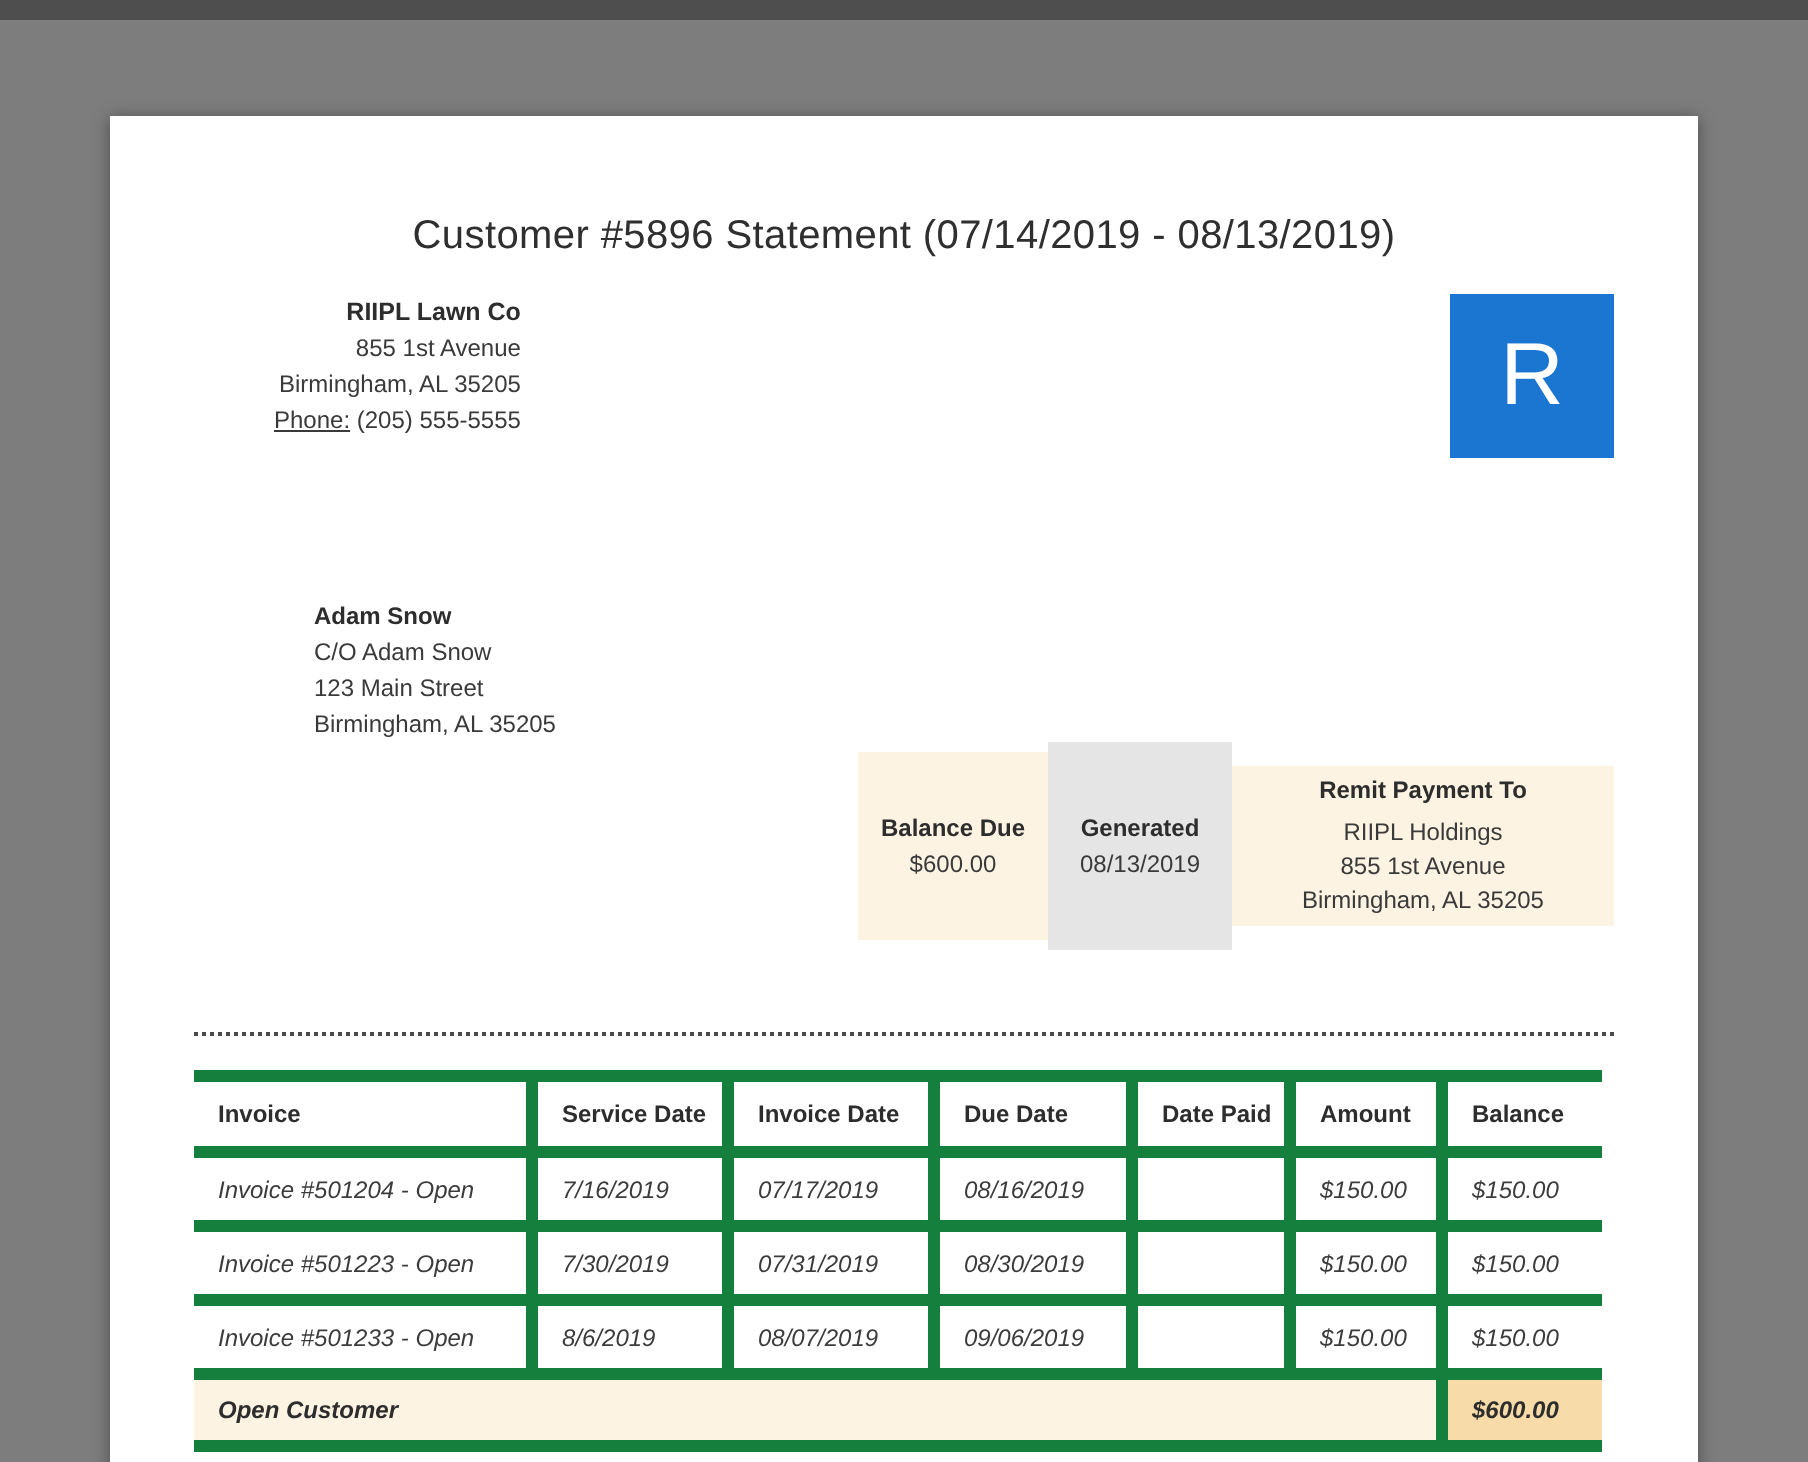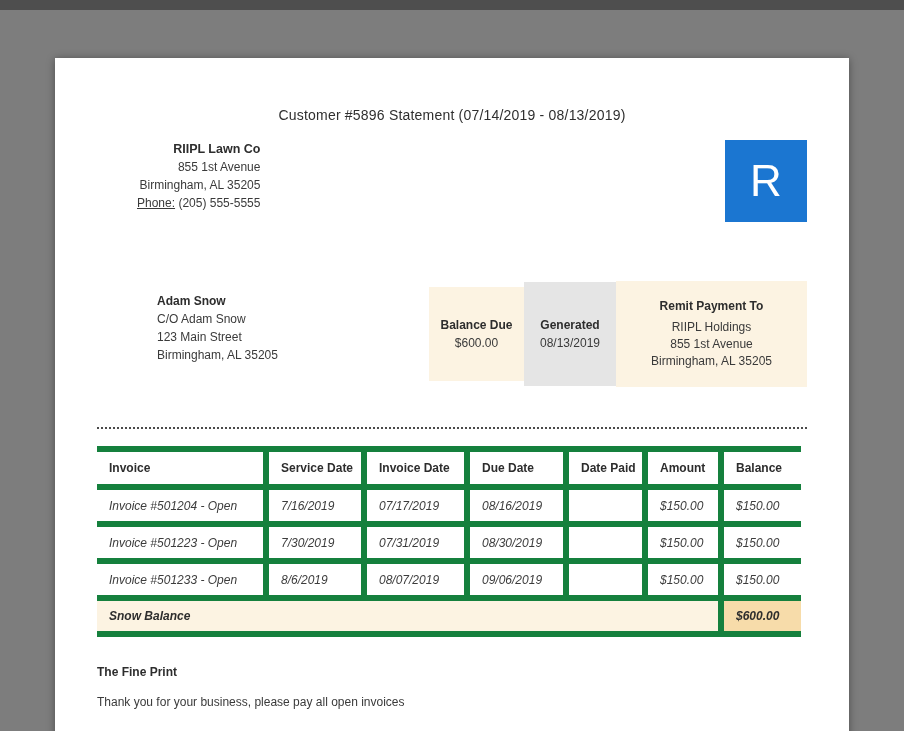--- a/index.html
+++ b/index.html
@@ -15,48 +15,48 @@
   }
   .page {
     position:absolute; left:55px; top:58px; width:794px; height:1060px;
     background:#ffffff;
     box-shadow:0 1px 8px rgba(0,0,0,.38);
     padding:0 42px;
   }
   .title {
     margin-top:49px;
     text-align:center;
-    font-size:14px;
+    font-size:20px;
     font-weight:400;
     color:#2f2f2f;
     letter-spacing:.2px;
   }
   .company-row { display:flex; justify-content:space-between; align-items:flex-start; margin-top:17px;text-align:right; }
   .company-block { margin-left:40px; font-size:12px; color:#3a3a3a; line-height:18px; }
   .company-name { font-weight:bold; font-size:12.5px; color:#2d2d2d; }
   .phone-label { text-decoration:underline; }
   .logo {
     width:82px; height:82px;
     background:#1b76d1;
     color:#ffffff;
     display:flex; align-items:center; justify-content:center;
     font-size:44px; font-weight:400;
   }
-  .mid-row { display:flex; margin-top:60px; }
+  .mid-row { display:flex; margin-top:60px;flex-direction:column; }
   .customer-block { margin-left:60px; padding-top:10px; font-size:12px; color:#3a3a3a; line-height:18px; }
   .customer-name { font-weight:bold; color:#2d2d2d; }
   .summary { display:flex; margin-left:auto; align-items:center; height:104px; }
   .sbox {
     display:flex; flex-direction:column; justify-content:center;
     text-align:center; font-size:12px; color:#3a3a3a;
   }
   .sbox .sbox-label { font-weight:bold; color:#2d2d2d; margin-bottom:4px; }
   .sbox-balance { width:95px; height:94px; background:#fcf3e2; }
   .sbox-generated { width:92px; height:104px; background:#e5e5e5; }
-  .sbox-remit { width:191px; height:106px; background:#fcf3e2; line-height:17px; }
+  .sbox-remit { width:191px; height:80px; background:#fcf3e2; line-height:17px; }
   .dotted-divider {
     margin-top:41px;
     border-top:2px dotted #4a4a4a;
     height:0;
   }
   table.invoices {
     margin-top:17px;
     width:704px;
     border-collapse:collapse;
     table-layout:fixed;
@@ -174,21 +174,21 @@
       <tr>
         <td>Invoice #501233 - Open</td>
         <td>8/6/2019</td>
         <td>08/07/2019</td>
         <td>09/06/2019</td>
         <td></td>
         <td>$150.00</td>
         <td>$150.00</td>
       </tr>
       <tr class="footer-row">
-        <td colspan="6">Snow Balance</td>
+        <td colspan="6">Open Customer</td>
         <td class="footer-balance">$600.00</td>
       </tr>
     </tbody>
   </table>
 
   <div class="fine-print">
     <div class="fine-print-title">The Fine Print</div>
     <div class="fine-print-body">Thank you for your business, please pay all open invoices</div>
   </div>
 

